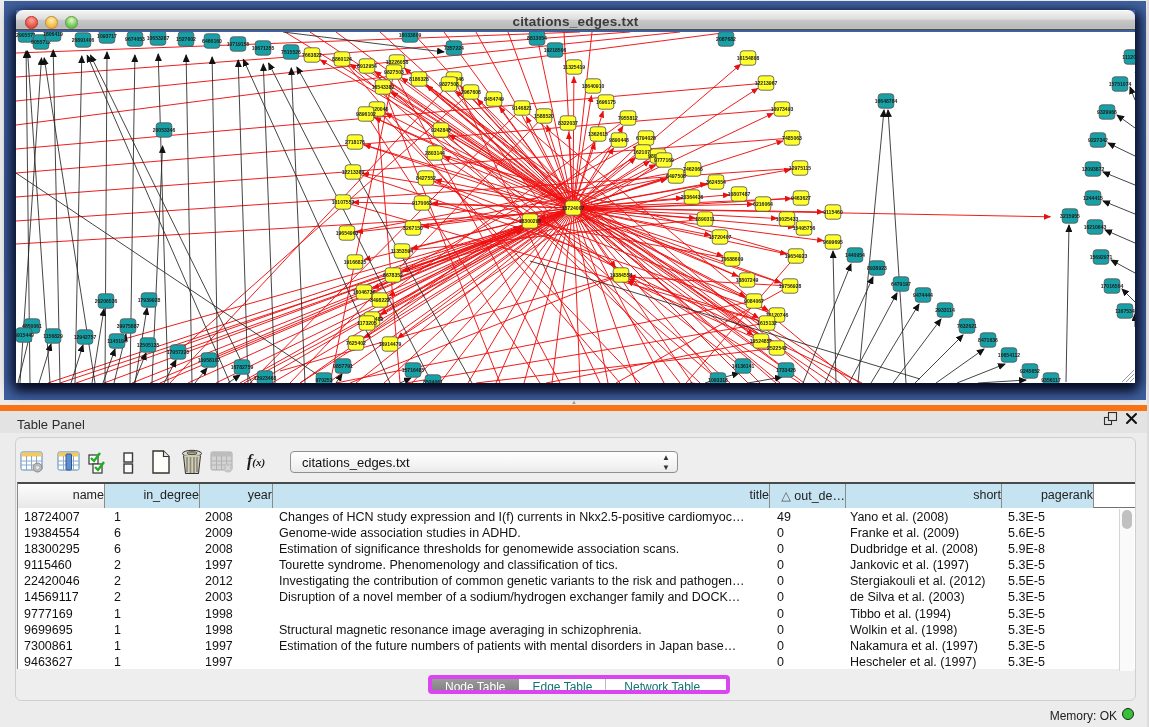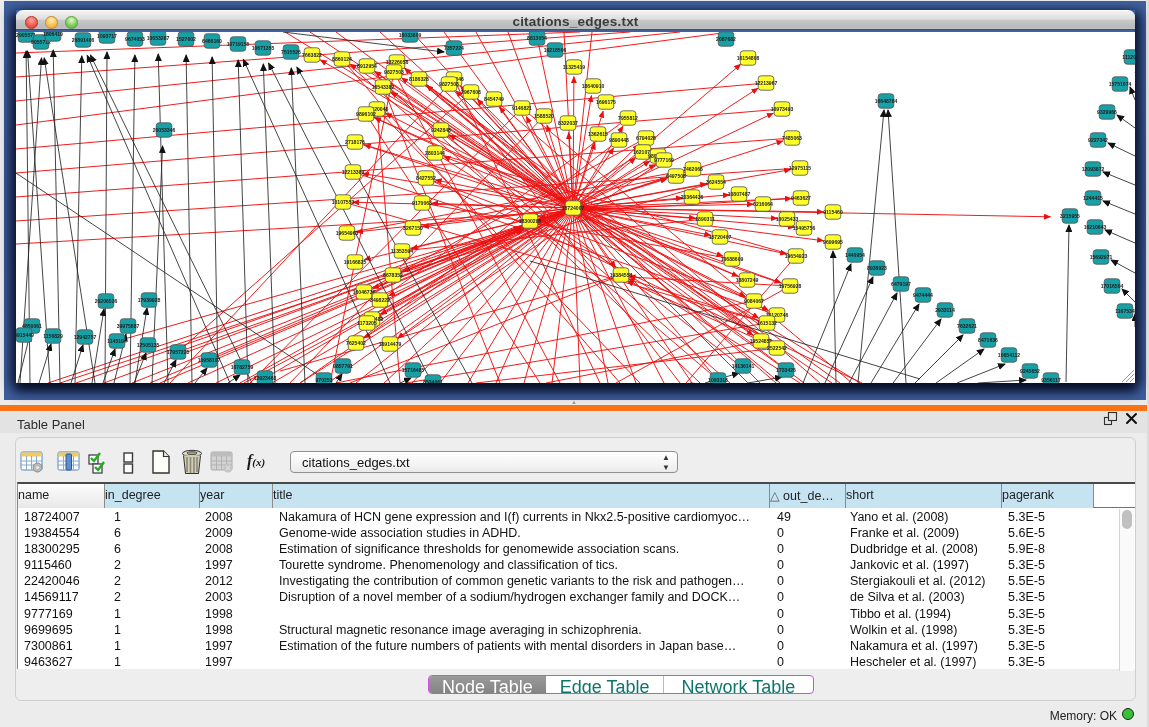--- a/index.html
+++ b/index.html
@@ -35,38 +35,38 @@
  border:1px solid #cfcfcf;border-radius:6px}
 .icon{position:absolute;top:450px}
 #combo{position:absolute;left:290px;top:451px;width:388px;height:22px;border:1px solid #909090;
  border-radius:4px;background:linear-gradient(180deg,#ffffff,#f2f2f2 70%,#e9e9e9);
  font-size:13px;color:#111;padding:3px 0 0 11px}
 #combo .arr{position:absolute;right:7px;top:1px;font-size:8px;color:#333;line-height:10px;text-align:center}
 #table{position:absolute;left:17px;top:482px;width:1118px;height:187px;background:#fff;
  border-top:2px solid #4a4a4a;border-left:1px solid #8a8a8a;font-size:12.5px;color:#111}
 #thead{position:absolute;left:0;top:0;width:1117px;height:24px;border-bottom:1px solid #707070}
 .th{position:absolute;top:0;height:24px;border-right:1px solid #8a8a8a;background:#c6e3f2;
- text-align:left;padding-top:4px;font-size:12.5px;color:#222}
+ text-align:right;padding-top:4px;font-size:12.5px;color:#222}
 #th0{left:0;width:87px;background:linear-gradient(180deg,#fdfdfd,#e8e8e8)}
 #th1{left:87px;width:95px}
 #th2{left:182px;width:73px}
 #th3{left:255px;width:497px}
 #th4{left:752px;width:76px}
 #th5{left:828px;width:156px}
 #th6{left:984px;width:92px}
 .row{position:absolute;left:0;width:1100px;height:16px}
 .row span{position:absolute;top:0;white-space:nowrap;overflow:hidden}
 .c0{left:6px;width:80px}.c1{left:96px;width:84px}.c2{left:187px;width:66px}
 .c3{left:261px;width:488px}.c4{left:759px;width:64px}.c5{left:832px;width:150px}
 .c6{left:990px;width:100px}
 #vsb{position:absolute;left:1101px;top:25px;width:15px;height:162px;background:#fafafa;
  border-left:1px solid #d5d5d5}
 #vsb .th2m{position:absolute;left:2px;top:1px;width:10px;height:19px;background:#c0c0c0;border-radius:5px}
 #tabs{position:absolute;left:428px;top:675px;height:19px;display:flex;
- border:1px solid #d946ef;border-radius:4px;overflow:hidden;background:#fff;font-size:18px}
+ border:4px solid #d946ef;border-radius:4px;overflow:hidden;background:#fff;font-size:12px}
 #tabs div{padding:1px 13px 0 13px;color:#0f766e}
 #tabs div.sel{background:linear-gradient(180deg,#9a9a9a,#848484);color:#fff}
 #tabs div.mid{border-left:1px solid #fff;border-right:1px solid #bbb}
 #mem{position:absolute;right:32px;top:709px;font-size:12px;color:#222}
 #memdot{position:absolute;right:15px;top:708px;width:12px;height:12px;border-radius:50%;
  background:#35c335;border:1px solid #222}
 </style></head>
 <body>
 <div id="app">
  <div id="desktop"></div>
@@ -678,21 +678,21 @@
      <div class="th" id="th2">year</div>
      <div class="th" id="th3">title</div>
      <div class="th" id="th4"><span style="color:#555">△</span> out_de…</div>
      <div class="th" id="th5">short</div>
      <div class="th" id="th6">pagerank</div>
    </div>
 <div class="row" style="top:25.5px">
         <span class="c0">18724007</span>
         <span class="c1">1</span>
         <span class="c2">2008</span>
-        <span class="c3">Nakamura of HCN gene expression and I(f) currents in Nkx2.5-positive cardiomyoc…</span>
+        <span class="c3">Changes of HCN study expression and I(f) currents in Nkx2.5-positive cardiomyoc…</span>
         <span class="c4">49</span>
         <span class="c5">Yano et al. (2008)</span>
         <span class="c6">5.3E-5</span>
       </div>
 <div class="row" style="top:41.7px">
         <span class="c0">19384554</span>
         <span class="c1">6</span>
         <span class="c2">2009</span>
         <span class="c3">Genome-wide association studies in ADHD.</span>
         <span class="c4">0</span>
@@ -769,18 +769,18 @@
         <span class="c5">Hescheler et al. (1997)</span>
         <span class="c6">5.3E-5</span>
       </div>
    <div id="vsb">
         <div class="th2m"></div>
       </div>
  </div>
  <div id="tabs">
    <div class="sel">Node Table</div>
       <div class="mid">Edge Table</div>
-      <div style="padding:1px 18px 0 18px">Network Table</div>
+      <div style="padding:1px 26px 0 18px">Network Table</div>
  </div>
  <div id="mem">Memory: OK</div>
  <div id="memdot"></div>
  <div id="rightedge"></div>
 </div>
 
 </body></html>

